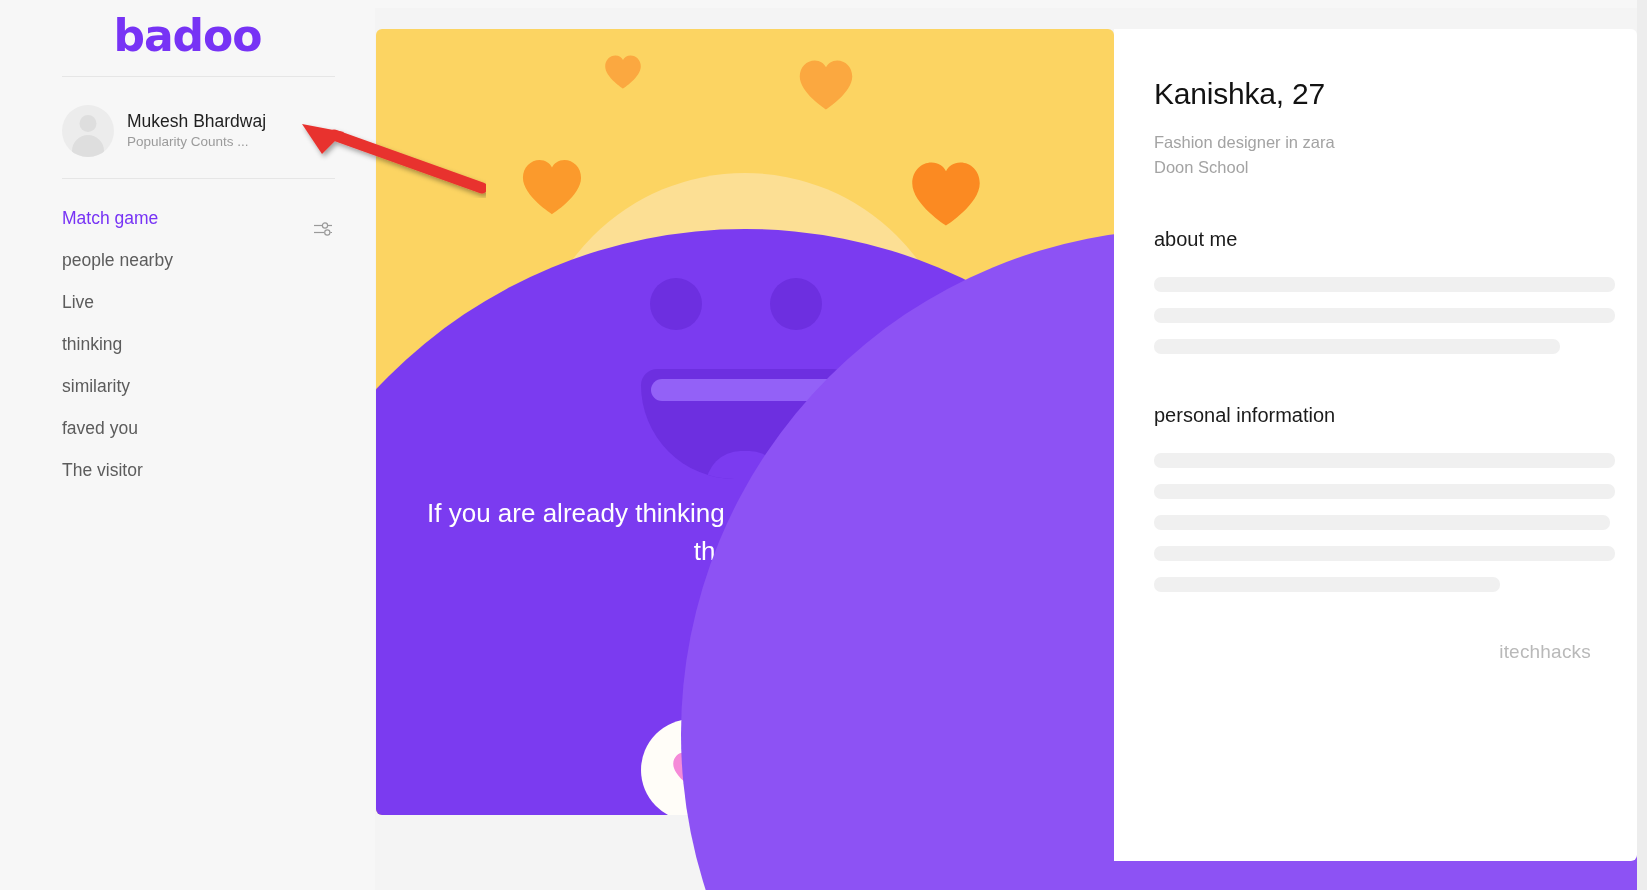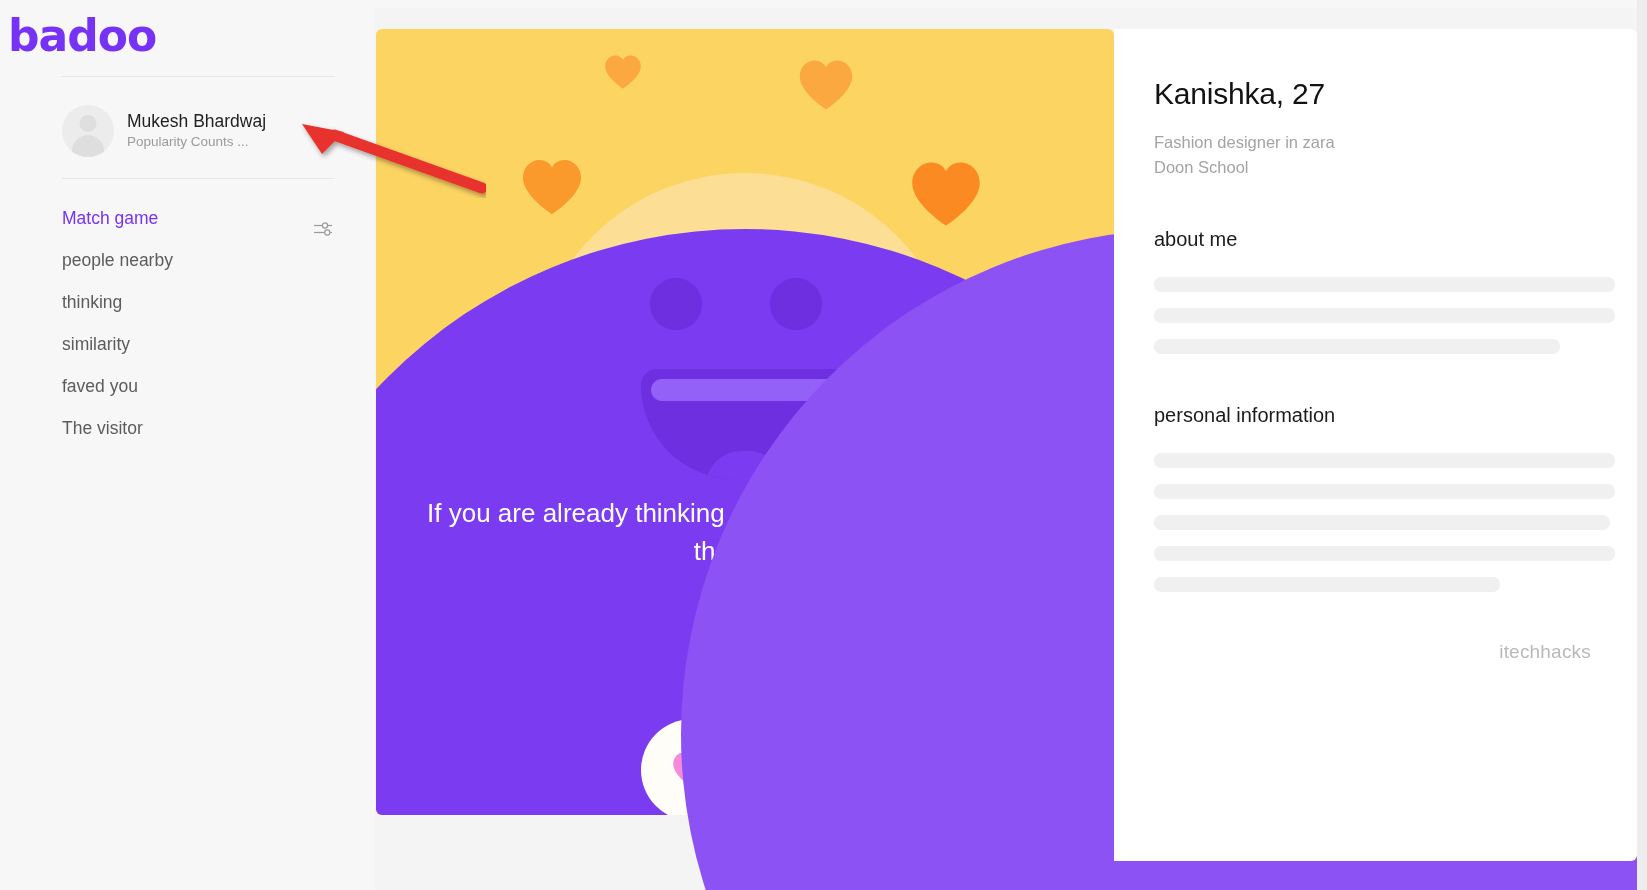--- a/index.html
+++ b/index.html
@@ -34,23 +34,23 @@
     position: absolute;
     top: 0; left: 0;
     width: 375px;
     height: 890px;
     background: #f7f7f7;
   }
 
   .brand {
     position: absolute;
     top: 14px;
-    left: 8px;
+    left: 0;
     width: 375px;
-    text-align: left;
+    text-align: center;
   }
   .brand-logo {
     font-family: "DejaVu Sans", sans-serif;
     font-size: 44px;
     font-weight: bold;
     letter-spacing: -1px;
     color: #7733f5;
     line-height: 1;
     display: inline-block;
   }
@@ -405,20 +405,23 @@
             <line x1="15" y1="6.5" x2="19" y2="6.5"></line>
             <line x1="1" y1="13.5" x2="11" y2="13.5"></line>
             <circle cx="14.3" cy="13.5" r="2.6"></circle>
             <line x1="17.3" y1="13.5" x2="19" y2="13.5"></line>
           </svg>
         </span>
       </div>
 
       <div class="nav-item">
         <span>people nearby</span>
+      </div>
+      <div class="nav-item">
+        <span>Live</span>
       </div>
       <div class="nav-item">
         <span>thinking</span>
       </div>
       <div class="nav-item">
         <span>similarity</span>
       </div>
       <div class="nav-item">
         <span>faved you</span>
       </div>

